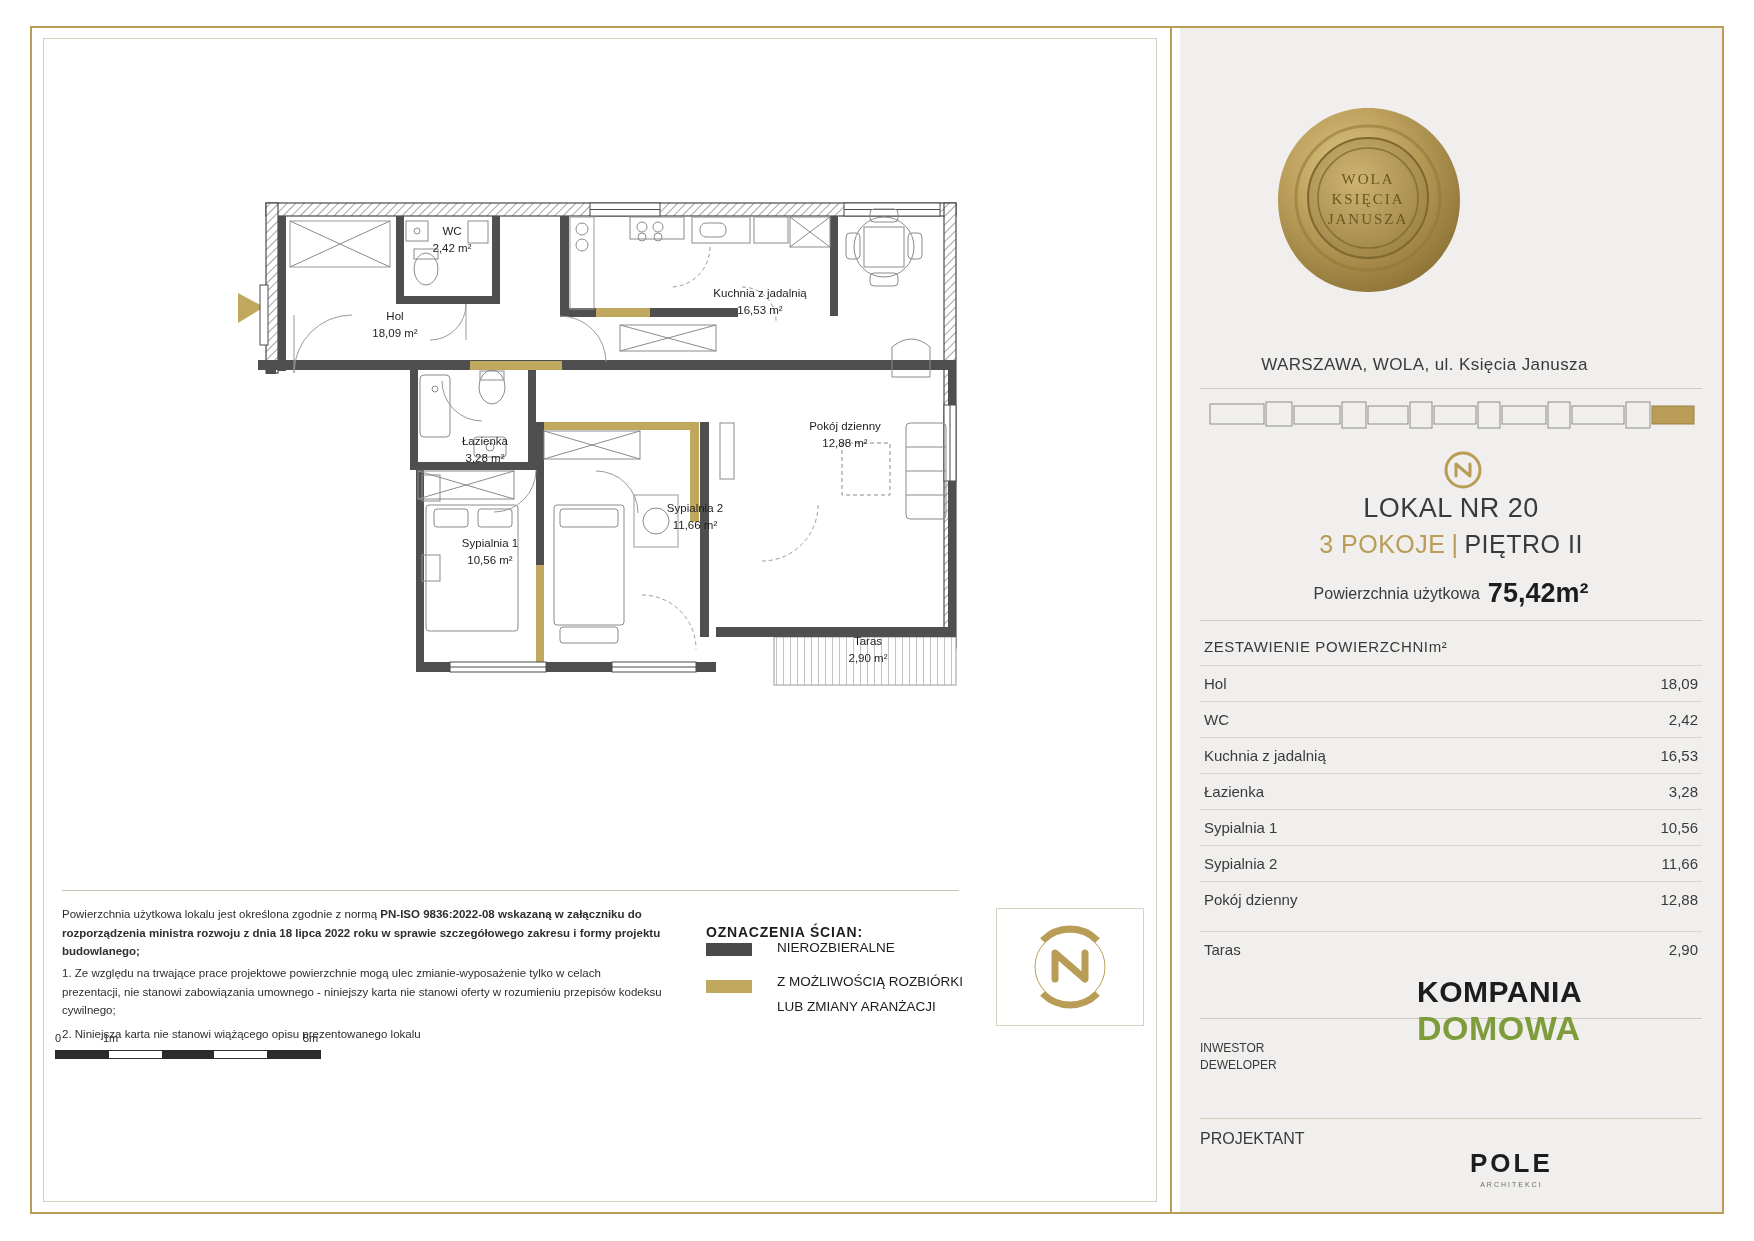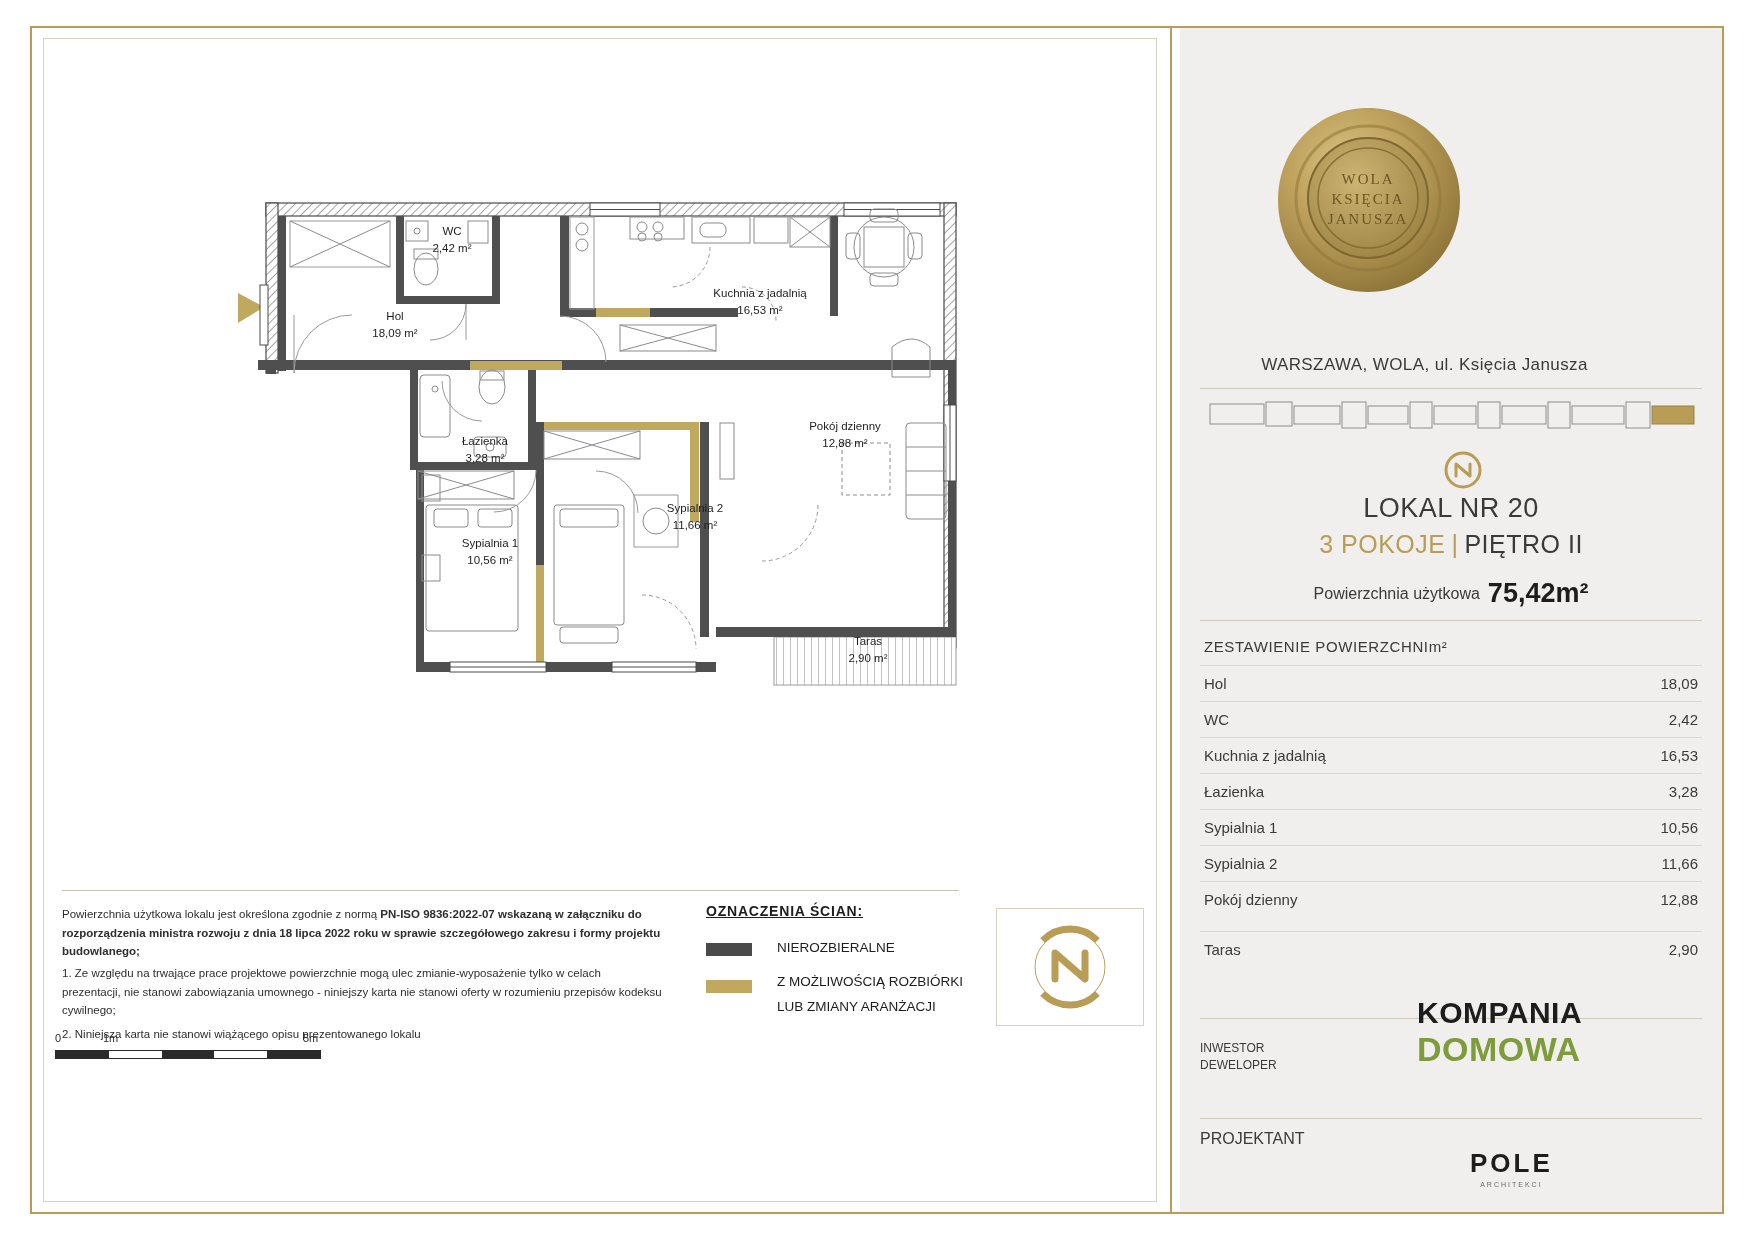--- a/index.html
+++ b/index.html
@@ -87,21 +87,21 @@
     border-top:1px solid #dcd7ca;
   }
   .tbl .row.taras { border-top:1px solid #dcd7ca; margin-top:14px; }
   .tbl-bottom-rule {
     position:absolute; left:1200px; top:1018px; width:502px; height:1px; background:#cfcabc;
   }
   .inwestor-lbl {
     position:absolute; left:1200px; top:1040px; font-size:12px; color:#3a3a3a; line-height:1.45;
   }
   .kompania {
-    position:absolute; left:1417px; top:996px; text-align:left;
+    position:absolute; left:1417px; top:975px; text-align:left;
   }
   .kompania .k1 { font-size:30px; font-weight:bold; color:#1d1d1d; letter-spacing:0.5px; }
   .kompania .k2 { font-size:34px; font-weight:bold; color:#7e9c3c; letter-spacing:0.5px; }
   .proj-rule {
     position:absolute; left:1200px; top:1118px; width:502px; height:1px; background:#cfcabc;
   }
   .projektant-lbl {
     position:absolute; left:1200px; top:1130px; font-size:16px; color:#3a3a3a;
   }
   .pole {
@@ -116,21 +116,21 @@
     font-size:11.5px; line-height:1.62; color:#2e2e2e;
   }
   .legal .bold { font-weight:bold; }
   .legal p { margin:0; }
   .legal .p2 { margin-top:3px; }
   .legal .p3 { margin-top:5px; }
   .footer-rule {
     position:absolute; left:62px; top:890px; width:897px; height:1px; background:#c9c4b6;
   }
   .walls-title {
-    position:absolute; left:706px; top:903px; font-size:14px; font-weight:bold; letter-spacing:0.8px; color:#1d1d1d;text-decoration:underline;
+    position:absolute; left:706px; top:924px; font-size:14px; font-weight:bold; letter-spacing:0.8px; color:#1d1d1d;
   }
   .wall-item { position:absolute; font-size:13.5px; color:#1d1d1d; }
   .swatch-dark { position:absolute; width:46px; height:13px; background:#4a4a4a; }
   .swatch-gold { position:absolute; width:46px; height:13px; background:#c1a85f; }
   .logo-box {
     position:absolute; left:996px; top:908px; width:148px; height:118px; border:1px solid #d8d2c3;
   }
   .scale-wrap { position:absolute; left:55px; top:1032px; width:280px; }
   .scale-labels { position:relative; height:16px; font-size:11px; color:#2b2b2b; }
   .scale-bar { position:relative; height:9px; width:266px; margin-top:2px; border:1px solid #2b2b2b; display:flex; }
@@ -370,21 +370,21 @@
     <div class="rm-label" style="left:598px; top:458px; width:80px;">
       <span class="n">Taras</span>
       <span class="a">2,90 m²</span>
     </div>
   </div>
 
   <div class="footer-rule"></div>
 
   <div class="legal">
     <p>
-      <span>Powierzchnia użytkowa lokalu jest określona zgodnie z normą </span><span class="bold">PN-ISO 9836:2022-07</span><span class="bold"> wskazaną w załączniku do rozporządzenia ministra rozwoju z dnia 18 lipca 2022 roku w sprawie szczegółowego zakresu i formy projektu budowlanego;</span>
+      <span>Powierzchnia użytkowa lokalu jest określona zgodnie z normą </span><span class="bold">PN-ISO 9836:2022-08</span><span class="bold"> wskazaną w załączniku do rozporządzenia ministra rozwoju z dnia 18 lipca 2022 roku w sprawie szczegółowego zakresu i formy projektu budowlanego;</span>
     </p>
     <p class="p2">1. Ze względu na trwające prace projektowe powierzchnie mogą ulec zmianie-wyposażenie tylko w celach prezentacji, nie stanowi zabowiązania umownego - niniejszy karta nie stanowi oferty w rozumieniu przepisów kodeksu cywilnego;</p>
     <p class="p3">2. Niniejsza karta nie stanowi wiążącego opisu prezentowanego lokalu</p>
   </div>
 
   <div class="walls-title">OZNACZENIA ŚCIAN:</div>
   <div class="swatch-dark" style="left:706px; top:943px;"></div>
   <div class="wall-item" style="left:777px; top:940px;">NIEROZBIERALNE</div>
   <div class="swatch-gold" style="left:706px; top:980px;"></div>
   <div class="wall-item" style="left:777px; top:974px;">Z MOŻLIWOŚCIĄ ROZBIÓRKI</div>

